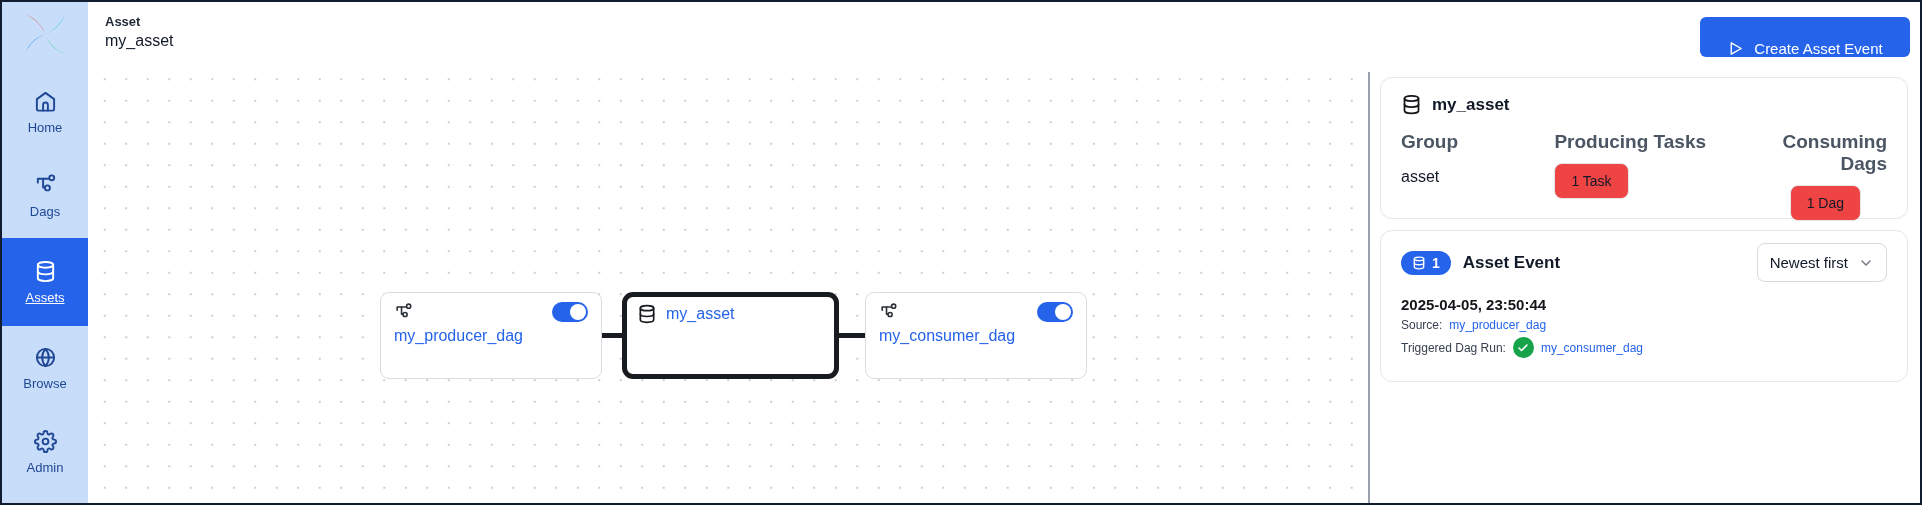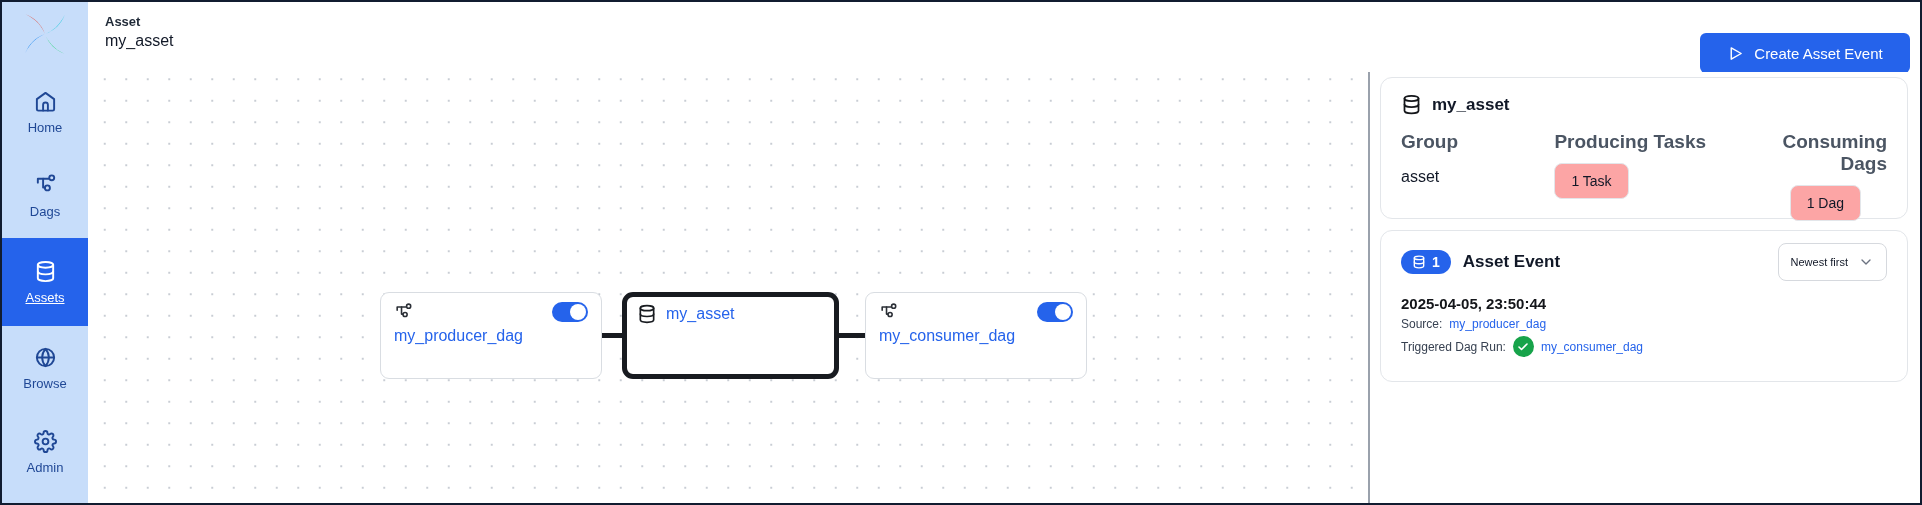--- a/index.html
+++ b/index.html
@@ -26,23 +26,23 @@
   }
   .nav-item svg { width:23px; height:23px; stroke:#1f4795; }
   .nav-item .nav-label { font-size:13px; font-weight:500; }
   .nav-item.selected { background:#2563eb; color:#fff; height:88px;text-decoration:underline; }
   .nav-item.selected svg { stroke:#fff; }
 
   
   .crumb { position:absolute; left:103px; top:12px; font-size:13px; font-weight:700; color:#1f2937; }
   .page-title { position:absolute; left:103px; top:30px; font-size:16px; color:#111827; }
   .create-btn {
-    position:absolute; left:1698px; top:31px; width:210px; height:40px;
+    position:absolute; left:1698px; top:15px; width:210px; height:40px;
     background:#2563eb; border:none; border-radius:6px; color:#fff;
-    font-size:15px; font-family:inherit; display:flex; align-items:center;
+    font-size:15px; font-family:inherit; display:flex; align-items:flex-end;
     justify-content:center; gap:10px; cursor:pointer;
   }
   .create-btn svg { width:17px; height:17px; }
 
   
   .canvas {
     position:absolute; left:86px; top:70px; width:1280px; bottom:0;
     background-image:radial-gradient(circle, #c8cdd4 1.3px, transparent 1.4px);
     background-size:21.5px 21.5px; background-position:6px 18px;
   }
@@ -83,36 +83,36 @@
   .card-title-row svg { width:21px; height:21px; stroke:#14161a; }
   .card-title { font-size:17px; font-weight:700; color:#111827; }
 
   .cols { display:flex; margin-top:16px; }
   .col-group { width:158px; }
   .col-producing { width:235px; }
   .col-consuming { flex:1; text-align:right; }
   .col-label { font-size:19px; font-weight:700; color:#4b5563; }
   .col-value-text { font-size:16px; color:#111827; margin-top:15px; }
   .pill-btn {
-    margin-top:10px; background:#fca5a5; border:1px solid #e3e6ea; border-radius:8px;
+    margin-top:10px; background:#ef4444; border:1px solid #e3e6ea; border-radius:8px;
     padding:9px 16px; font-size:14px; font-family:inherit; color:#111827; cursor:pointer;
   }
   .col-consuming .pill-btn { margin-right:26px; }
 
   .events-head { display:flex; align-items:center; }
   .count-badge {
     display:flex; align-items:center; gap:6px; background:#2563eb; color:#fff;
     border-radius:14px; padding:4px 11px; font-size:14px; font-weight:700;
   }
   .count-badge svg { width:14px; height:14px; stroke:#fff; }
   .events-title { font-size:17px; font-weight:700; margin-left:12px; }
   .sort-select {
     margin-left:auto; display:flex; align-items:center; gap:10px;
     border:1px solid #d6d9de; border-radius:8px; padding:10px 12px;
-    font-size:11px; color:#111827; cursor:pointer; background:#fff; font-family:inherit;
+    font-size:15px; color:#111827; cursor:pointer; background:#fff; font-family:inherit;
   }
   .sort-select svg { width:16px; height:16px; stroke:#6b7280; }
 
   .event { margin-top:14px; }
   .event-ts { font-size:15px; font-weight:700; color:#14161a; }
   .event-row { display:flex; align-items:center; gap:7px; margin-top:5px; font-size:12px; color:#374151; }
   .link { color:#2563eb; cursor:pointer; text-decoration:none; }
   .status-ok {
     width:21px; height:21px; border-radius:50%; background:#17a34a;
     display:flex; align-items:center; justify-content:center; flex:none;

